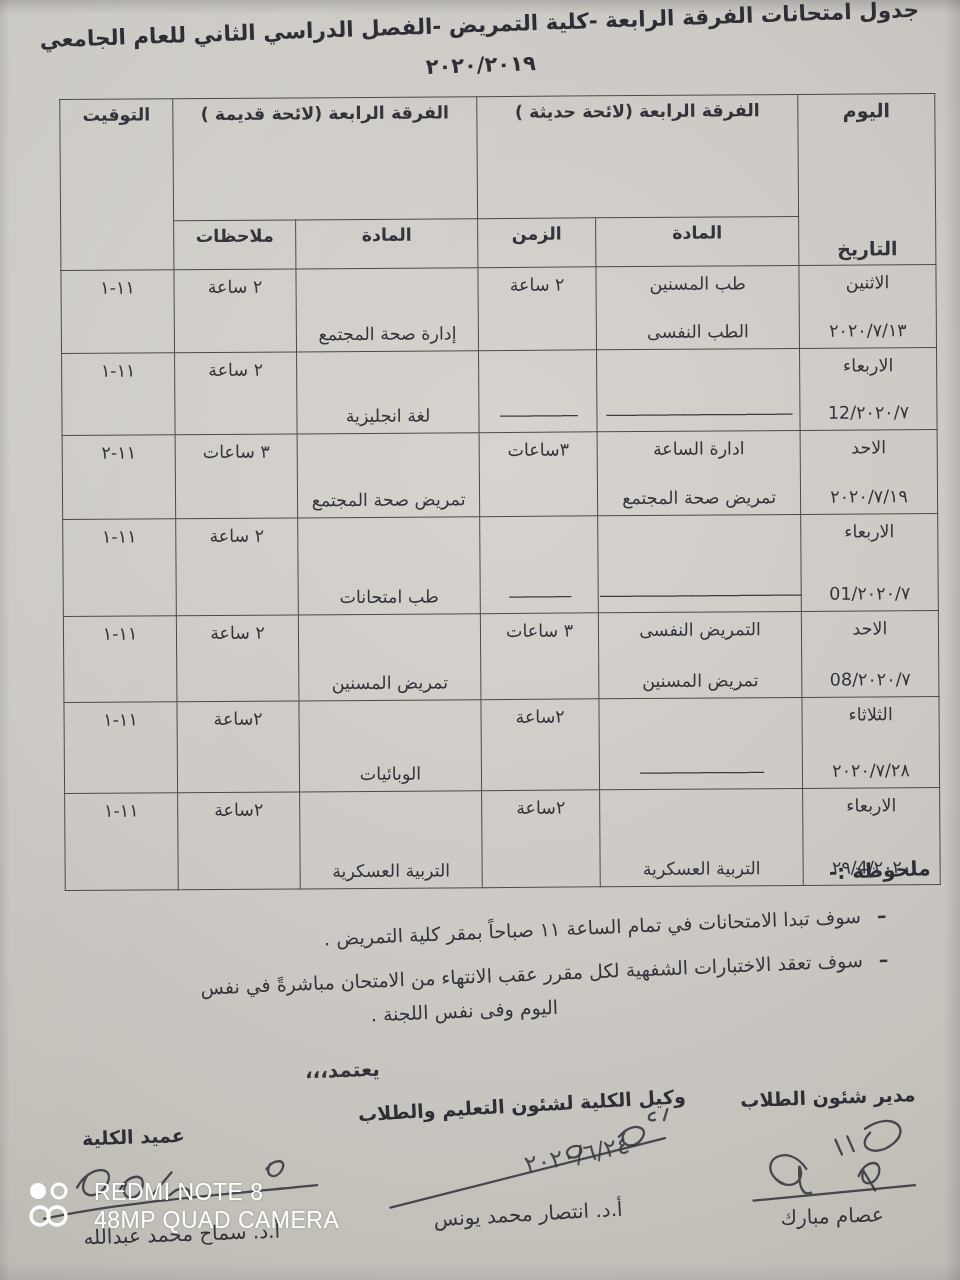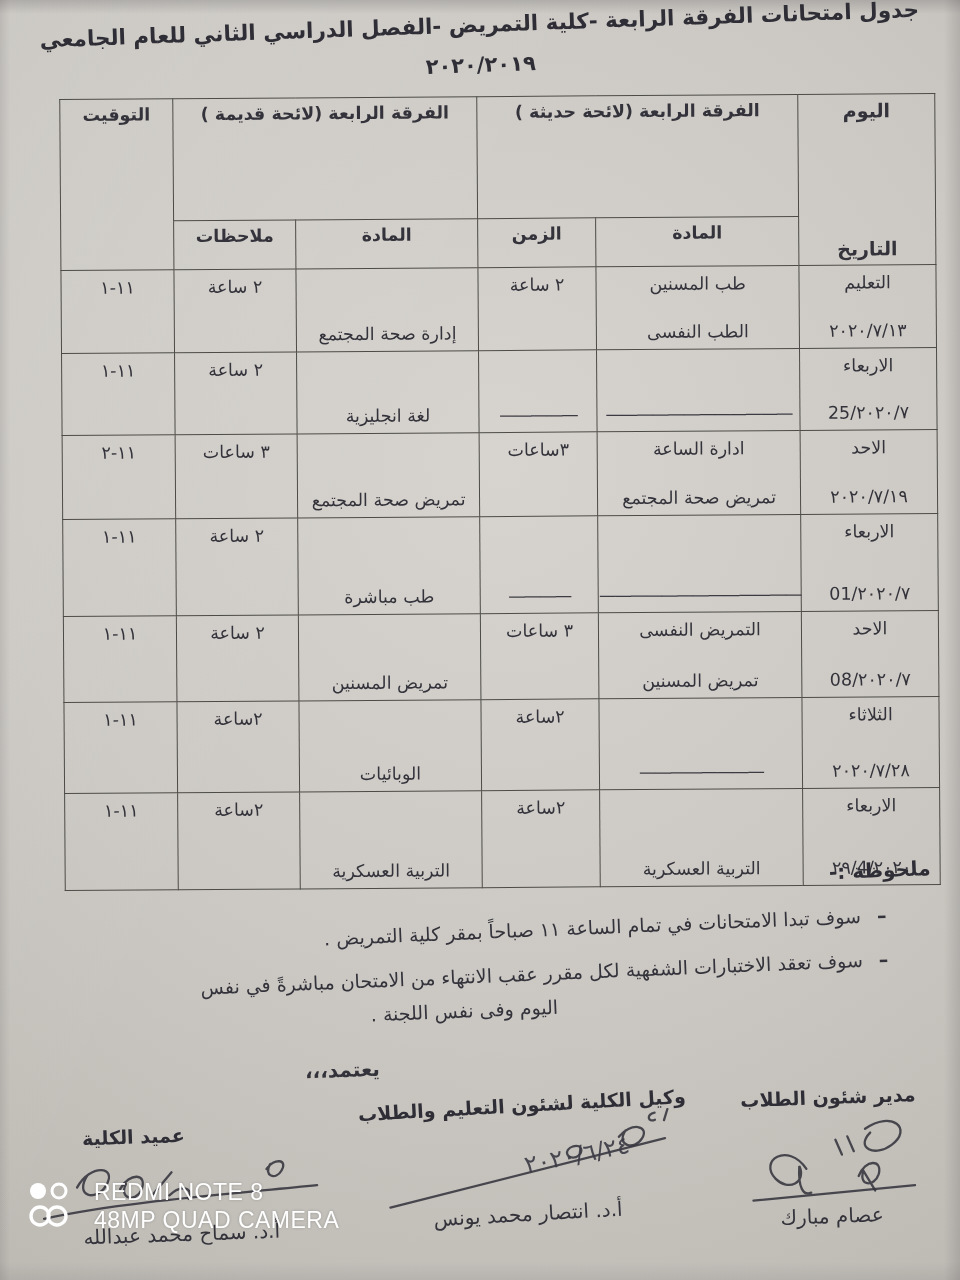--- a/index.html
+++ b/index.html
@@ -111,21 +111,21 @@
     <tr>
       <td class="shead">المادة</td>
       <td class="shead">الزمن</td>
       <td class="shead">المادة</td>
       <td class="shead">ملاحظات</td>
     </tr>
 
     <tr class="dr1">
       <td>
             <div class="cl">
-              <div class="t">التعليم</div>
+              <div class="t">الاثنين</div>
               <div class="b">٢٠٢٠/٧/١٣</div>
             </div>
           </td>
       <td>
             <div class="cl">
               <div class="t">طب المسنين</div>
               <div class="b">الطب النفسى</div>
             </div>
           </td>
       <td>
@@ -151,21 +151,21 @@
               <div class="t">١١-١</div>
               <div class="b"></div>
             </div>
           </td>
     </tr>
 
     <tr class="dr2">
       <td>
             <div class="cl">
               <div class="t">الاربعاء</div>
-              <div class="b">٢٠٢٠/٧/25</div>
+              <div class="b">٢٠٢٠/٧/12</div>
             </div>
           </td>
       <td>
             <div class="cl">
               <div class="t"></div>
               <div class="b dash">————————————</div>
             </div>
           </td>
       <td>
             <div class="cl">
@@ -247,21 +247,21 @@
           </td>
       <td>
             <div class="cl">
               <div class="t"></div>
               <div class="b dash">————</div>
             </div>
           </td>
       <td>
             <div class="cl">
               <div class="t"></div>
-              <div class="b">طب مباشرة</div>
+              <div class="b">طب امتحانات</div>
             </div>
           </td>
       <td>
             <div class="cl">
               <div class="t">٢ ساعة</div>
               <div class="b"></div>
             </div>
           </td>
       <td>
             <div class="cl">

